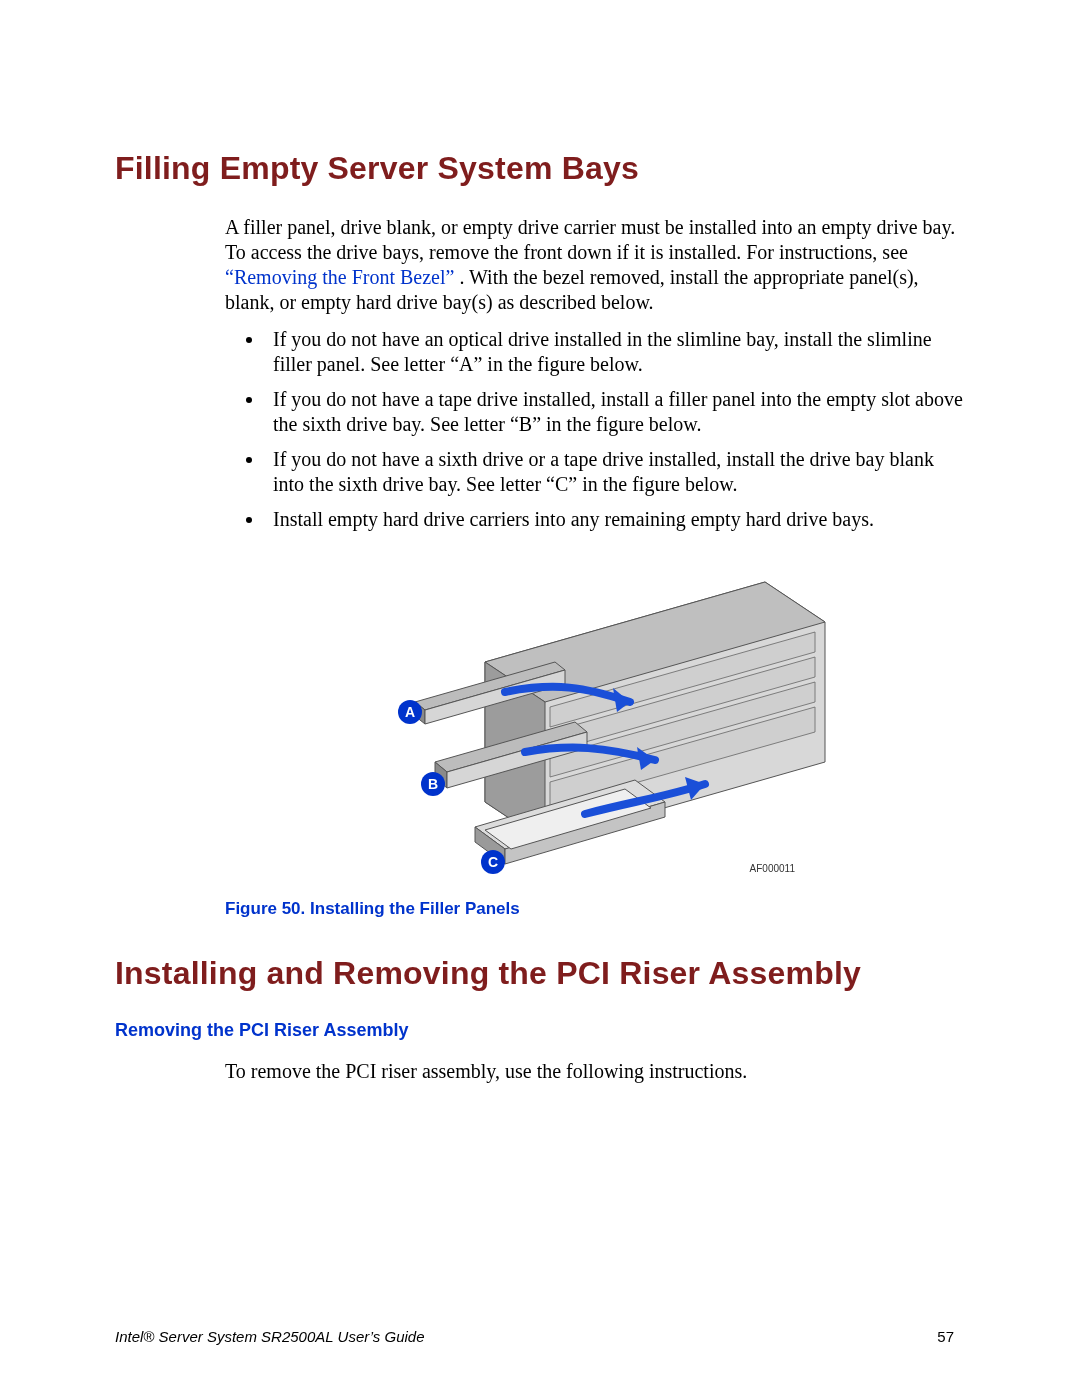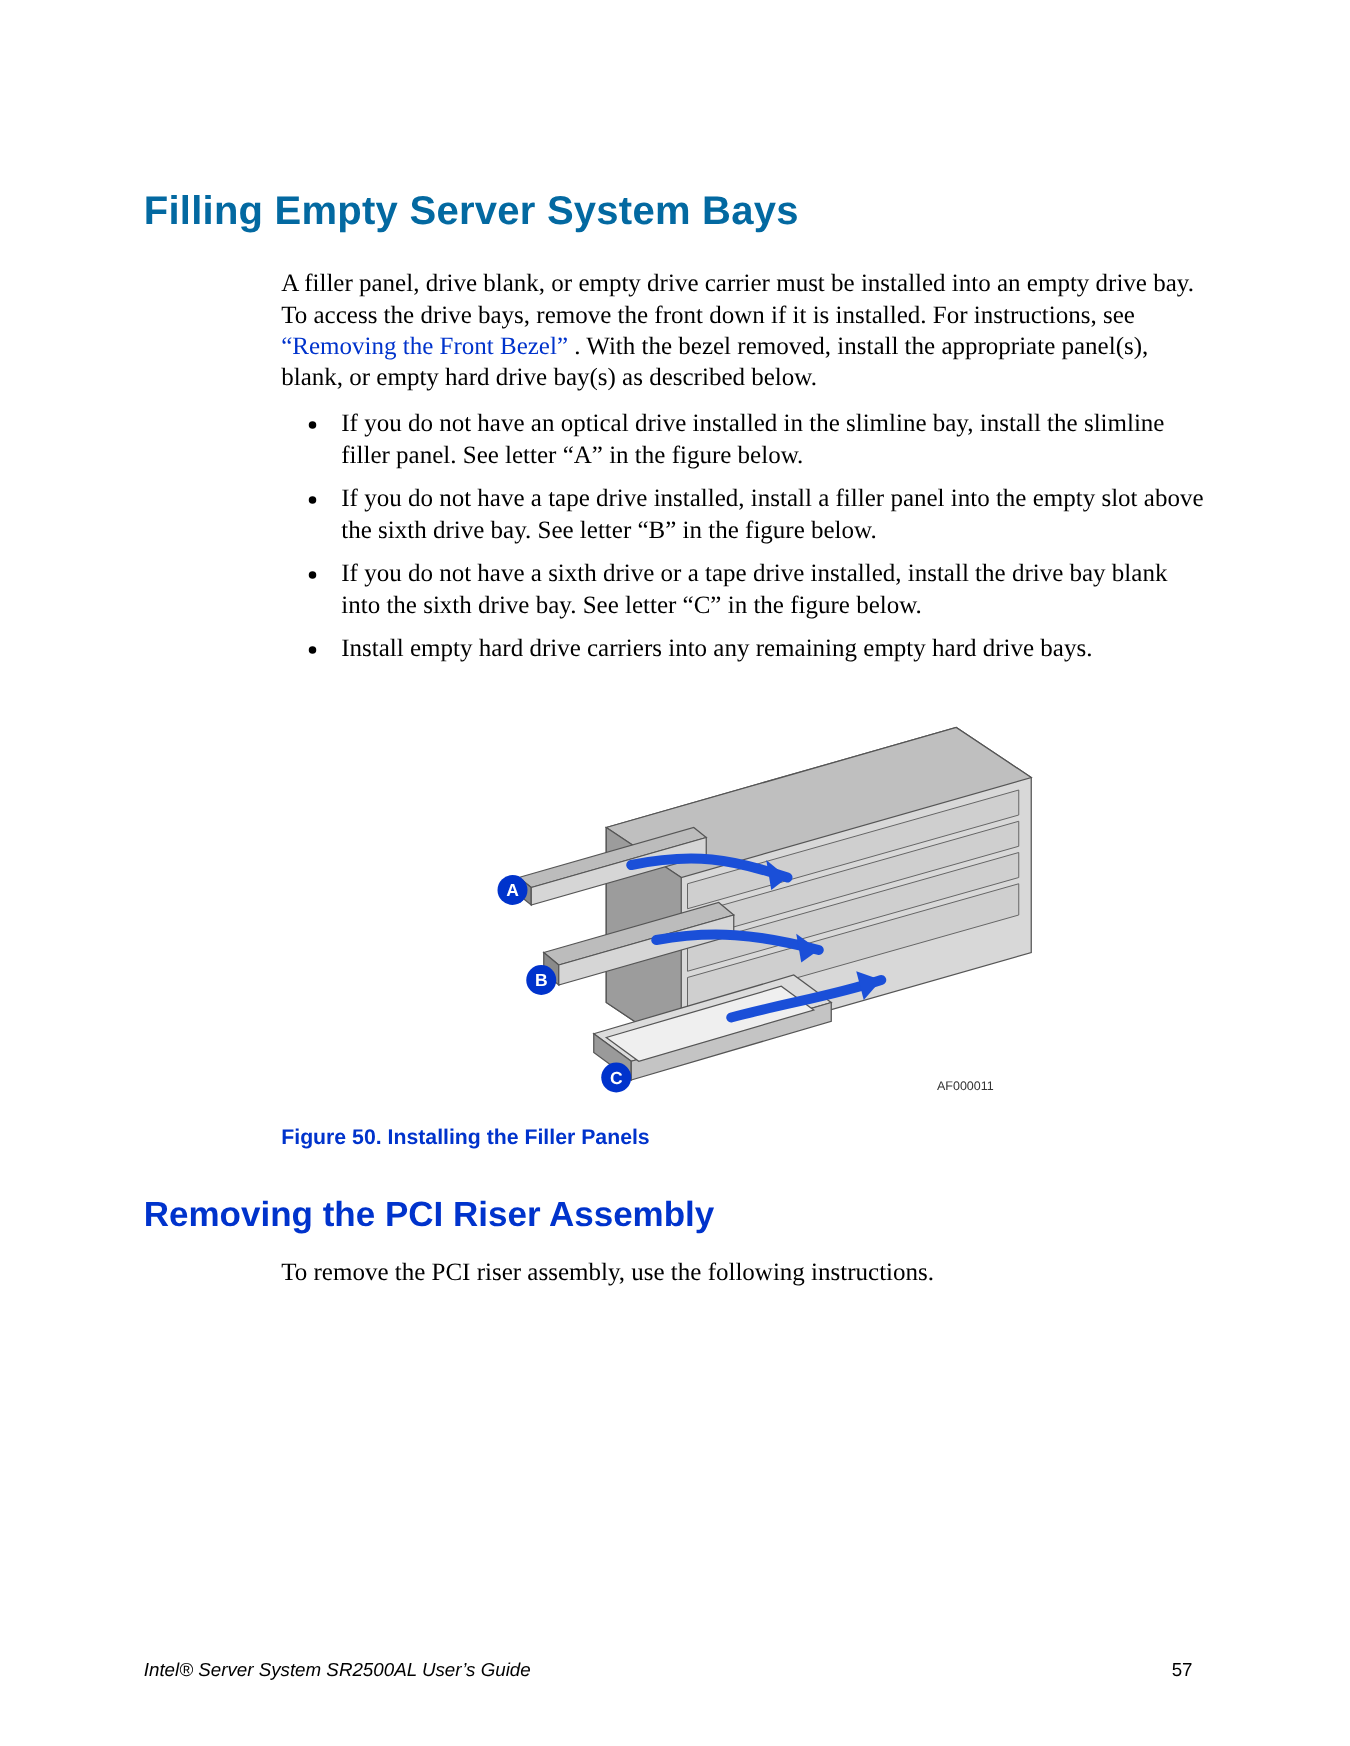--- a/index.html
+++ b/index.html
@@ -13,30 +13,30 @@
     position: relative;
     box-sizing: border-box;
   }
   .page {
     padding: 150px 115px 60px 115px;
     box-sizing: border-box;
   }
   .h1 {
     font-family: Arial, Helvetica, sans-serif;
     font-weight: bold;
-    color: #0369a1;
+    color: #7f1d1d;
     font-size: 32px;
     margin: 0 0 28px 0;
     letter-spacing: 0.2px;
   }
   .h2 {
     font-family: Arial, Helvetica, sans-serif;
     font-weight: bold;
     color: #0033cc;
-    font-size: 28px;
+    font-size: 18px;
     margin: 12px 0 18px 0;
   }
   .body-block {
     margin-left: 110px;
     font-size: 20px;
     line-height: 1.25;
   }
   .para {
     margin: 0 0 12px 0;
   }
@@ -180,20 +180,21 @@
 
         <circle cx="138" cy="310" r="12" fill="#0033cc"></circle>
         <text x="138" y="315" text-anchor="middle" class="bubble-text">C</text>
 
         <text x="440" y="320" class="af-label" text-anchor="end">AF000011</text>
       </svg>
     </div>
     <div class="figure-caption">Figure 50. Installing the Filler Panels</div>
   </div>
 
+  <div class="h1">Installing and Removing the PCI Riser Assembly</div>
 
   <div class="h2">Removing the PCI Riser Assembly</div>
 
   <div class="body-block">
     <p class="para">To remove the PCI riser assembly, use the following instructions.</p>
   </div>
 
 </div>
 
 <div class="footer">

